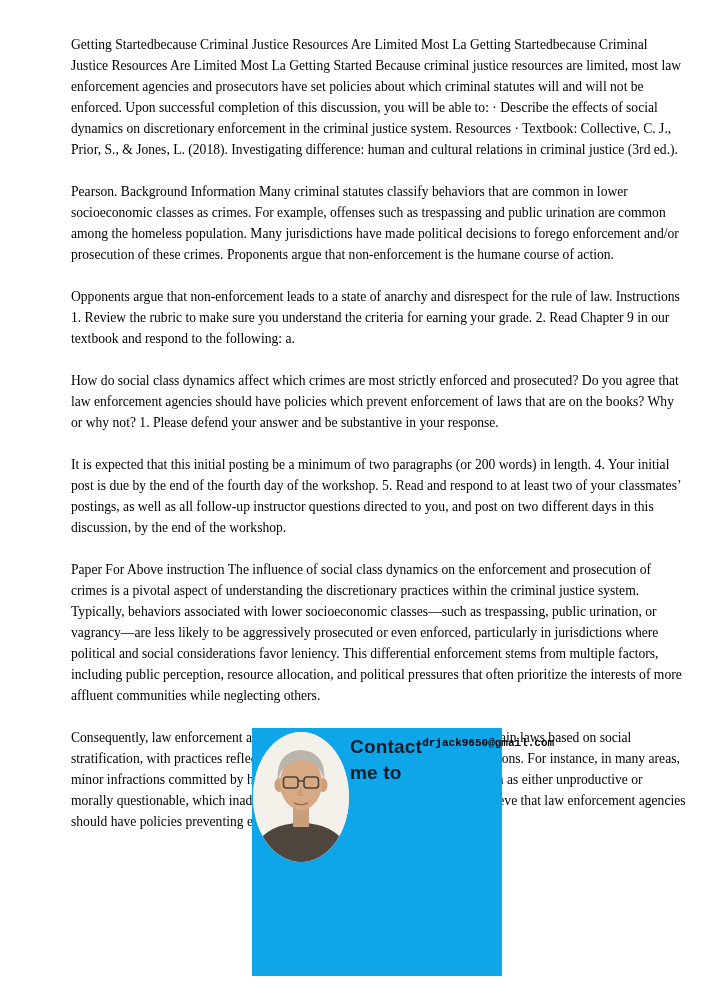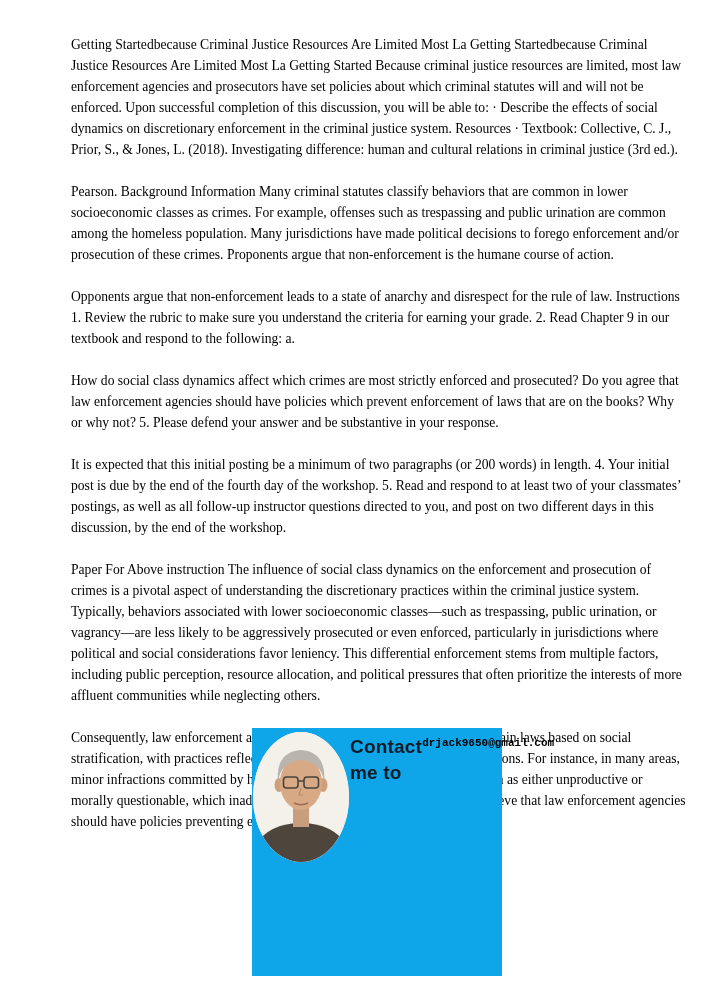--- a/index.html
+++ b/index.html
@@ -68,21 +68,21 @@
 </style>
 </head>
 <body>
 
 <div class="page">
 
   <div class="content">
     <p>Getting Startedbecause Criminal Justice Resources Are Limited Most La Getting Startedbecause Criminal Justice Resources Are Limited Most La Getting Started Because criminal justice resources are limited, most law enforcement agencies and prosecutors have set policies about which criminal statutes will and will not be enforced. Upon successful completion of this discussion, you will be able to: · Describe the effects of social dynamics on discretionary enforcement in the criminal justice system. Resources · Textbook: Collective, C. J., Prior, S., &amp; Jones, L. (2018). Investigating difference: human and cultural relations in criminal justice (3rd ed.).</p>
     <p>Pearson. Background Information Many criminal statutes classify behaviors that are common in lower socioeconomic classes as crimes. For example, offenses such as trespassing and public urination are common among the homeless population. Many jurisdictions have made political decisions to forego enforcement and/or prosecution of these crimes. Proponents argue that non-enforcement is the humane course of action.</p>
     <p>Opponents argue that non-enforcement leads to a state of anarchy and disrespect for the rule of law. Instructions 1. Review the rubric to make sure you understand the criteria for earning your grade. 2. Read Chapter 9 in our textbook and respond to the following: a.</p>
-    <p>How do social class dynamics affect which crimes are most strictly enforced and prosecuted? Do you agree that law enforcement agencies should have policies which prevent enforcement of laws that are on the books? Why or why not? 5. Please defend your answer and be substantive in your response.</p>
+    <p>How do social class dynamics affect which crimes are most strictly enforced and prosecuted? Do you agree that law enforcement agencies should have policies which prevent enforcement of laws that are on the books? Why or why not? 1. Please defend your answer and be substantive in your response.</p>
     <p>It is expected that this initial posting be a minimum of two paragraphs (or 200 words) in length. 4. Your initial post is due by the end of the fourth day of the workshop. 5. Read and respond to at least two of your classmates’ postings, as well as all follow-up instructor questions directed to you, and post on two different days in this discussion, by the end of the workshop.</p>
     <p>Paper For Above instruction The influence of social class dynamics on the enforcement and prosecution of crimes is a pivotal aspect of understanding the discretionary practices within the criminal justice system. Typically, behaviors associated with lower socioeconomic classes—such as trespassing, public urination, or vagrancy—are less likely to be aggressively prosecuted or even enforced, particularly in jurisdictions where political and social considerations favor leniency. This differential enforcement stems from multiple factors, including public perception, resource allocation, and political pressures that often prioritize the interests of more affluent communities while neglecting others.</p>
     <p>Consequently, law enforcement agencies often deprioritize enforcement of certain laws based on social stratification, with practices reflecting societal biases and economic considerations. For instance, in many areas, minor infractions committed by homeless individuals or poor residents are seen as either unproductive or morally questionable, which inadvertently deepens social stigmatization. I believe that law enforcement agencies should have policies preventing enforcement of laws that</p>
   </div>
 
   <div class="overlay">
     <div class="avatar">
       <svg viewBox="0 0 98 132" width="98" height="132" xmlns="http://www.w3.org/2000/svg">
         <defs>
           <clipPath id="avclip">

